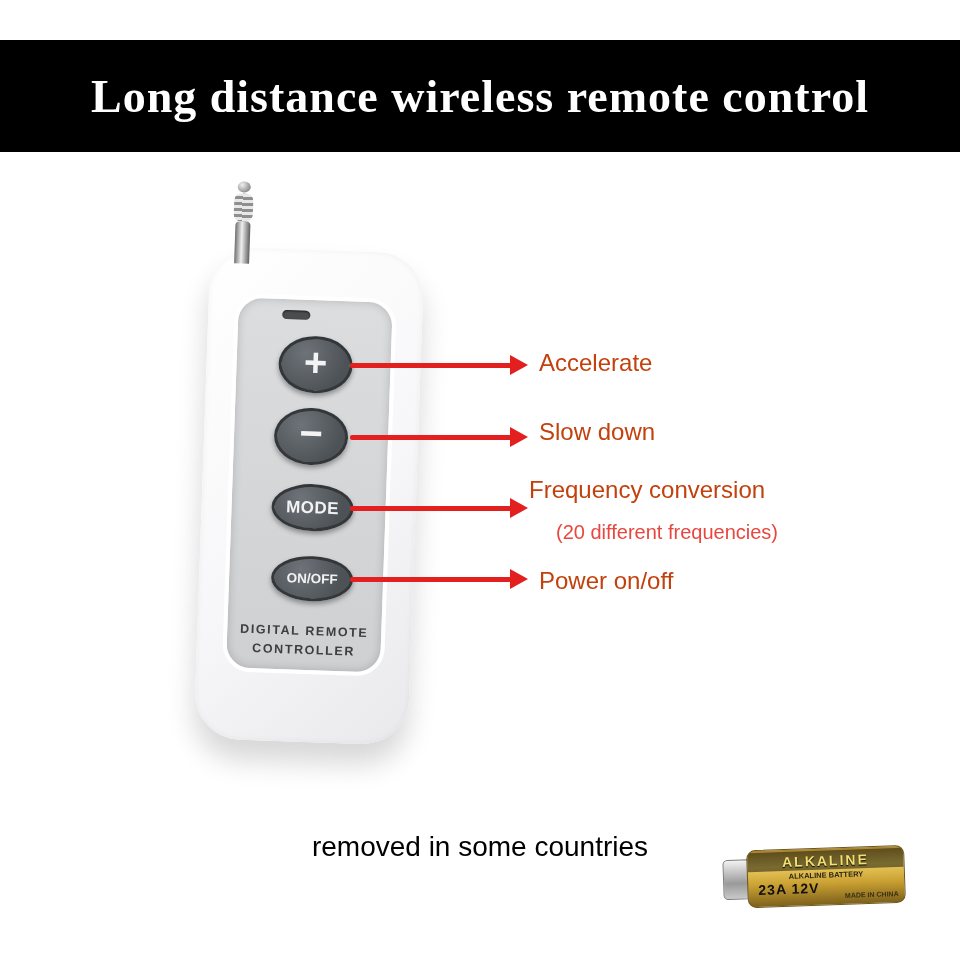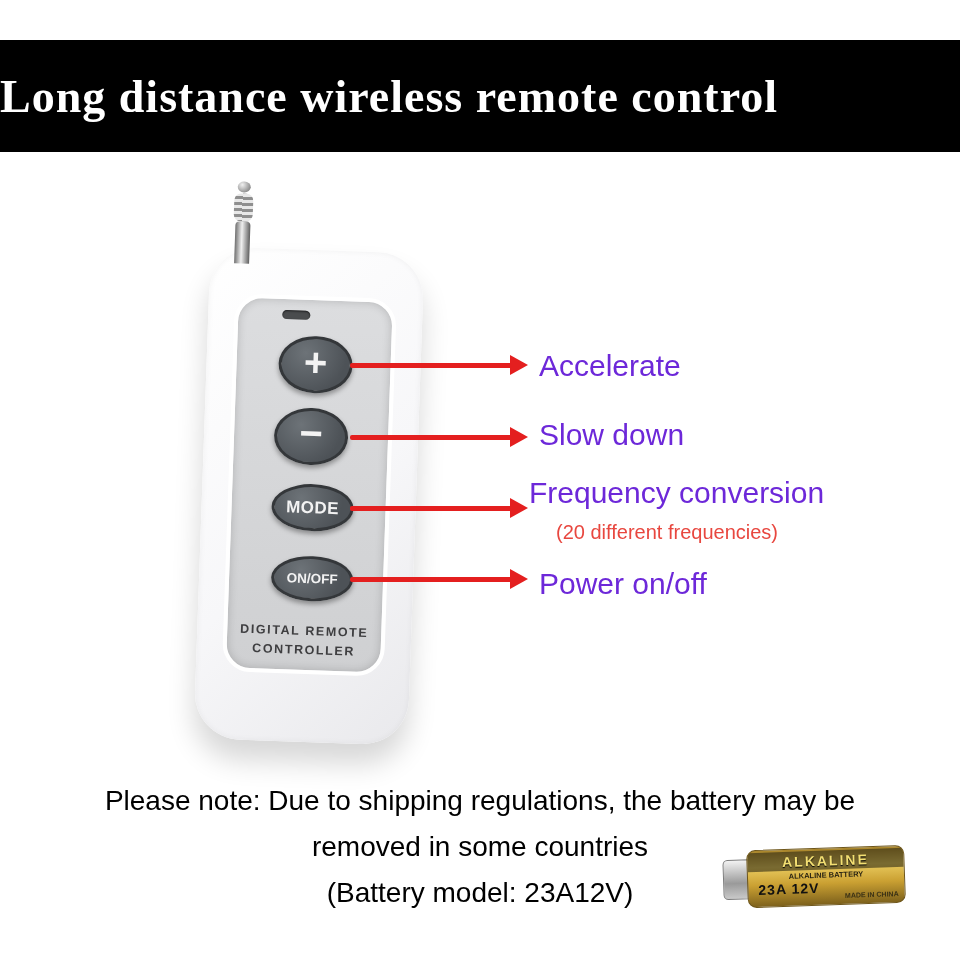--- a/index.html
+++ b/index.html
@@ -6,21 +6,21 @@
   html,body { background:#ffffff; }
   .canvas {
     position:relative; width:960px; height:960px; margin:0 auto;
     background:#ffffff; overflow:hidden;
     font-family:"Liberation Sans", sans-serif;
   }
 
   
   .banner {
     position:absolute; left:0; top:40px; width:960px; height:112px;
-    background:#000000; display:flex; align-items:center; justify-content:flex-start;
+    background:#000000; display:flex; align-items:center; justify-content:center;
   }
   .banner h1 {
     font-family:"Liberation Serif", serif; font-weight:bold;
     font-size:46px; color:#ffffff; letter-spacing:1px; white-space:nowrap;
   }
 
   
   .remote {
     position:absolute; left:202px; top:250px; width:214px; height:492px;
     background:linear-gradient(135deg,#ffffff 0%,#f7f7f9 55%,#e9e9ec 100%);
@@ -75,21 +75,21 @@
     background:#e41f1f; border-radius:2px;
   }
   .arrow .head {
     position:absolute; right:0; top:0; width:0; height:0;
     border-left:18px solid #e41f1f;
     border-top:10px solid transparent; border-bottom:10px solid transparent;
   }
   .a1 { top:355px; } .a2 { top:427px; } .a3 { top:498px; } .a4 { top:569px; }
 
   
-  .anno { position:absolute; font-size:30px; color:#6d28d9; white-space:nowrap; }
+  .anno { position:absolute; font-size:24px; color:#c2410c; white-space:nowrap; }
   .anno-1 { left:539px; top:349px; }
   .anno-2 { left:539px; top:418px; }
   .anno-3 { left:529px; top:476px; }
   .anno-3-sub { position:absolute; left:556px; top:521px; font-size:20px; color:#e8473f; white-space:nowrap; }
   .anno-4 { left:539px; top:567px; }
 
   
   .note-line { position:absolute; left:0; width:960px; text-align:center; font-size:28px; color:#000000; }
   .n1 { top:785px; } .n2 { top:831px; } .n3 { top:877px; }
 
@@ -158,23 +158,21 @@
     <div class="shaft"></div>
     <div class="head"></div>
   </div>
 
   <div class="anno anno-1">Accelerate</div>
   <div class="anno anno-3">Frequency conversion</div>
   <div class="anno anno-2">Slow down</div>
   <div class="anno-3-sub">(20 different frequencies)</div>
   <div class="anno anno-4">Power on/off</div>
 
-  <div class="note-line n1">Please note: Due to shipping regulations, the battery may be</div>
   <div class="note-line n2">removed in some countries</div>
-  <div class="note-line n3">(Battery model: 23A12V)</div>
 
   <div class="battery">
     <div class="cap"></div>
     <div class="body">
       <div class="band">
         <span class="bat-brand">ALKALINE</span>
       </div>
       <div class="bat-type">ALKALINE BATTERY</div>
       <div class="bat-model">23A 12V</div>
       <div class="bat-origin">MADE IN CHINA</div>

